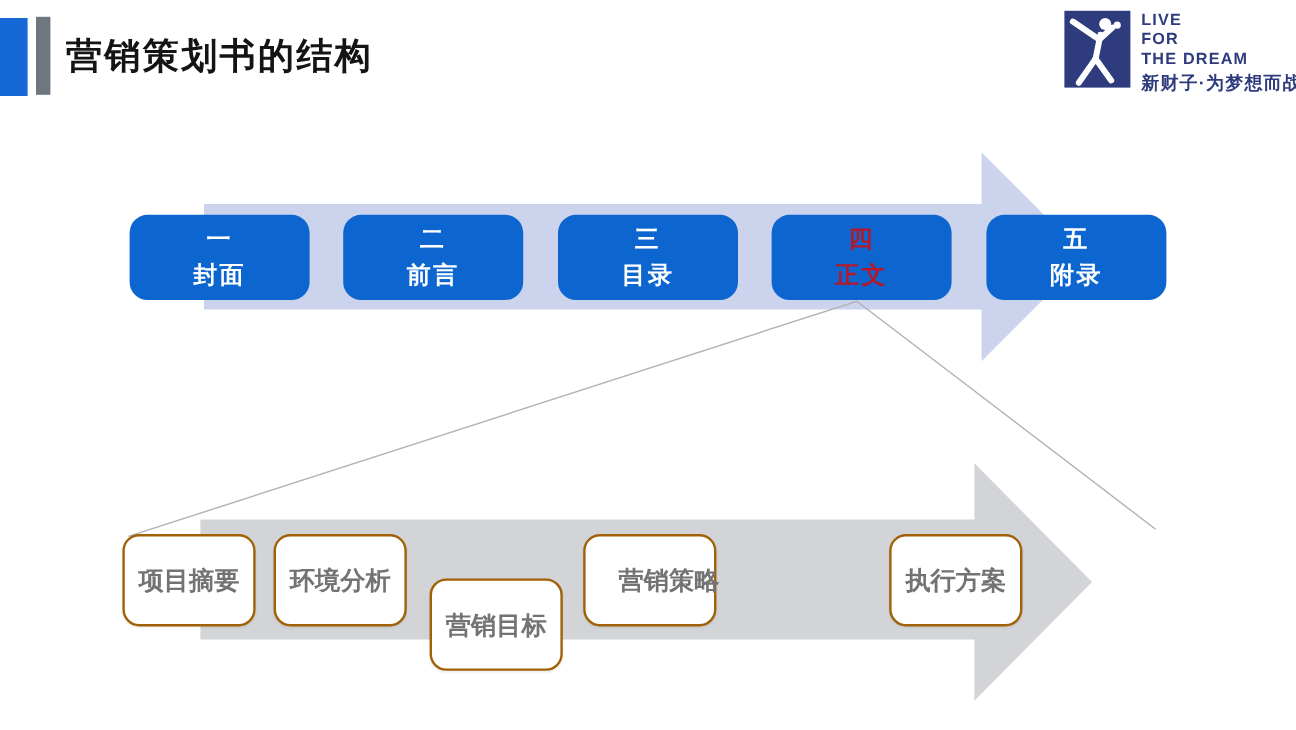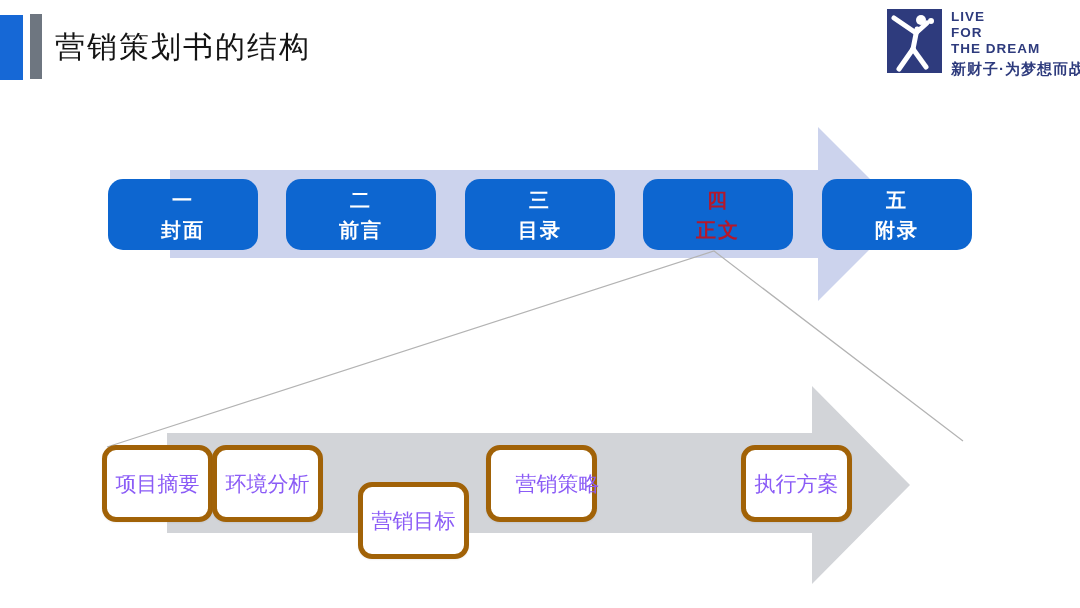--- a/index.html
+++ b/index.html
@@ -22,21 +22,21 @@
     width: 23px; height: 65px;
     background: #1668d6;
   }
   .accent-gray {
     position: absolute; left: 30px; top: 14px;
     width: 12px; height: 65px;
     background: #6e7680;
   }
   .page-title {
     position: absolute; left: 55px; top: 27px;
-    font-size: 30px; font-weight: normal;
+    font-size: 30px; font-weight: bold;
     color: #141414; letter-spacing: 2px;
     white-space: nowrap;
   }
 
   
   .logo { position: absolute; left: 887px; top: 9px; display: flex; }
   .logo-mark {
     width: 55px; height: 64px;
     background: #2e3b7d;
     flex: 0 0 auto;
@@ -73,30 +73,30 @@
   .tbox.t2 { left: 465px; }
   .tbox.t3 { left: 643px; }
   .tbox.t4 { left: 822px; }
   .tbox.highlight .num, .tbox.highlight .label { color: #b5182b; }
 
   
   .bbox {
     position: absolute; top: 445px;
     width: 111px; height: 77px;
     background: #ffffff;
-    border: 5px solid #a16207;
+    border: 2px solid #a16207;
     border-radius: 14px;
     z-index: 2;
     display: flex; align-items: center; justify-content: center;
-    color: #8b5cf6; font-weight: normal; font-size: 21px;
+    color: #737373; font-weight: bold; font-size: 21px;
     white-space: nowrap;
     box-shadow: 0 1px 2px rgba(0,0,0,0.06);
   }
   .bbox.b0 { left: 102px; }
-  .bbox.b1 { left: 212px; }
+  .bbox.b1 { left: 228px; }
   .bbox.b2 { left: 358px; margin-top: 37px; }
   .bbox.b3 { left: 486px; padding-left: 32px; }
   .bbox.b4 { left: 613px; }
   .bbox.b5 { left: 741px; }
   .bbox.b6 { left: 868px; }
 </style>
 </head>
 <body>
 
 <div class="slide">

